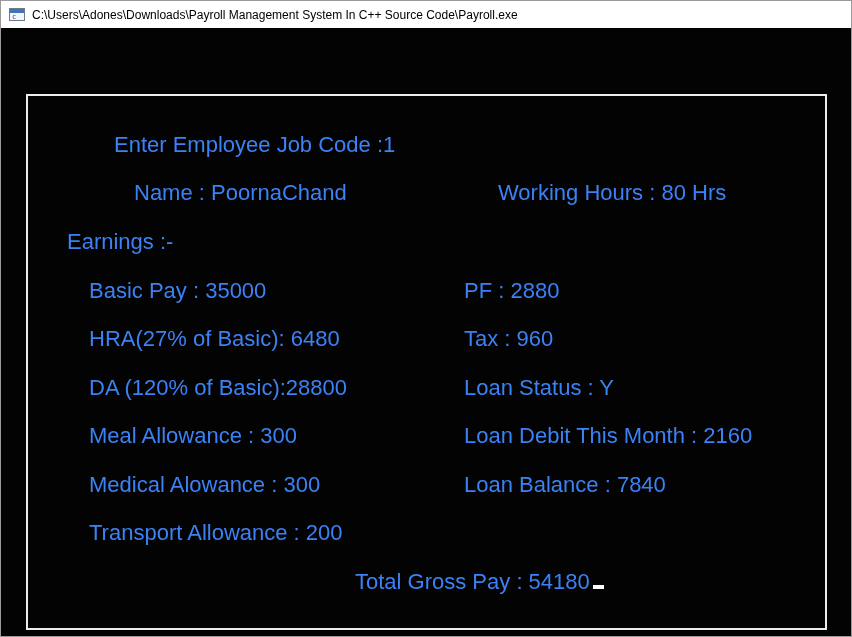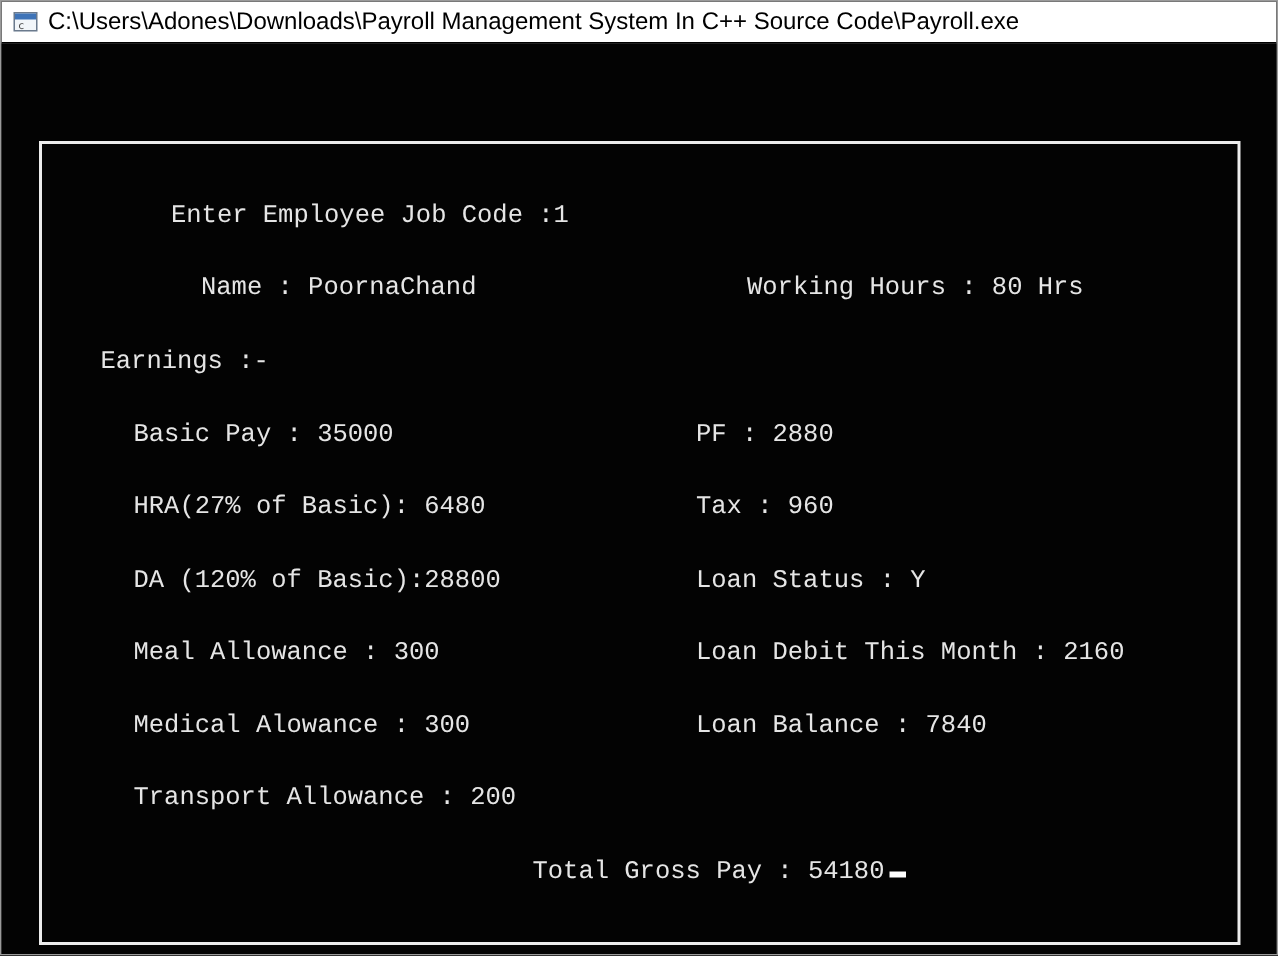--- a/index.html
+++ b/index.html
@@ -42,45 +42,45 @@
   }
   .app-icon .icon-glyph {
     position: absolute;
     left: 2px; top: 4px;
     font-size: 7px;
     line-height: 8px;
     color: #444;
     font-family: "DejaVu Sans Mono", monospace;
   }
   .title-text {
-    font-size: 16px;
+    font-size: 12px;
     color: #000000;
     white-space: nowrap;
   }
   .console {
     position: absolute;
     top: 28px; left: 0; right: 0; bottom: 0;
     background: #030303;
   }
   .frame {
     position: absolute;
     left: 25px;
     top: 65px;
     width: 801px;
     height: 536px;
     border: 2px solid #ececec;
     box-sizing: border-box;
   }
   .t {
     position: absolute;
     white-space: pre;
-    font-family: Liberation Mono, monospace;
-    font-size: 17px;
+    font-family: Liberation Sans, sans-serif;
+    font-size: 22px;
     line-height: 20px;
-    color: #e5e5e5;
+    color: #3b82f6;
     letter-spacing: 0;
   }
   .cursor {
     display: inline-block;
     width: 11px;
     height: 4px;
     background: #ffffff;
     margin-left: 3px;
     vertical-align: baseline;
   }

